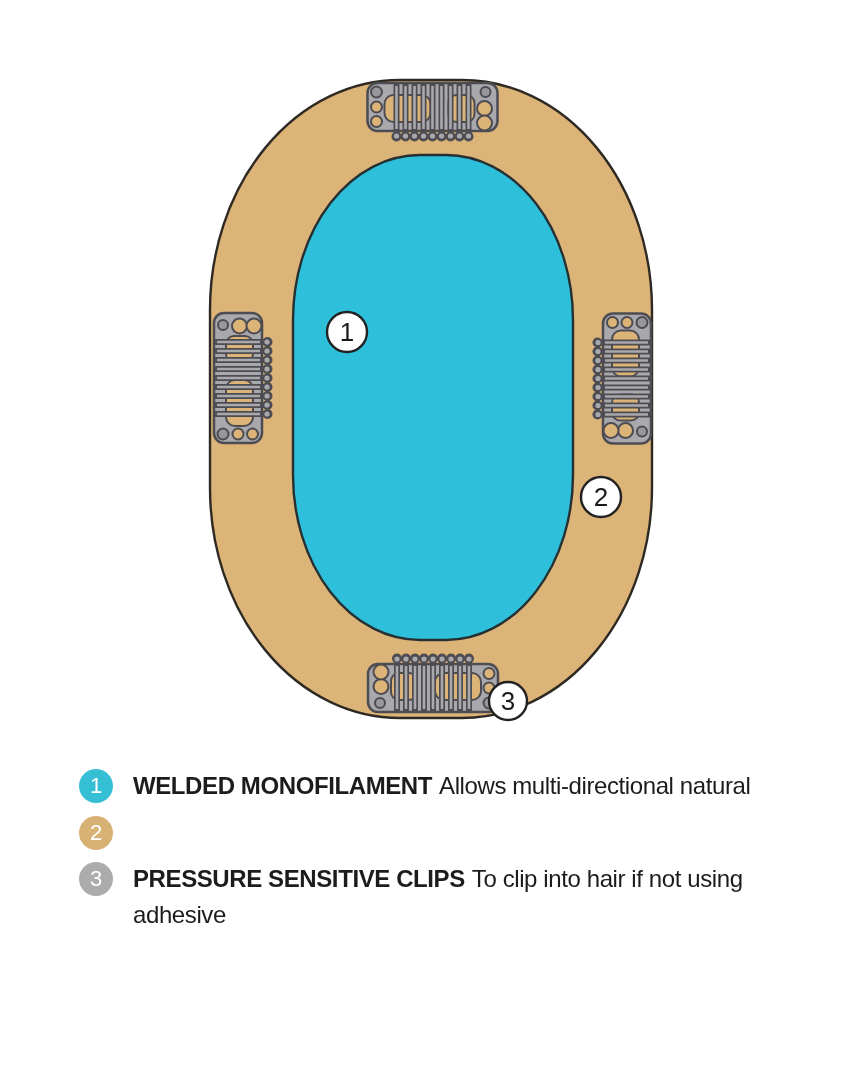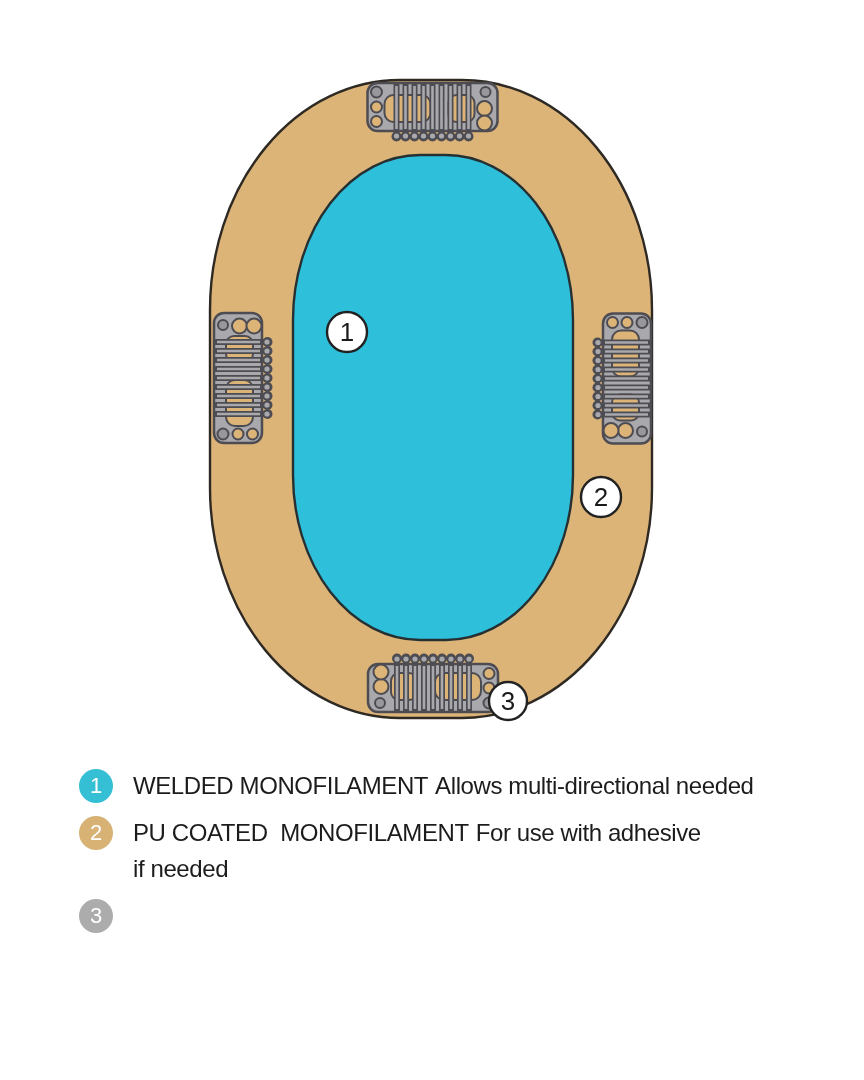--- a/index.html
+++ b/index.html
@@ -45,21 +45,21 @@
   }
   .legend-text {
     margin-left: 20px;
     font-size: 24px;
     line-height: 36px;
     color: #1c1c1c;
     letter-spacing: -0.4px;
     max-width: 690px;
   }
   .legend-text .lbl {
-    font-weight: 400;
+    font-weight: 700;
     margin-right: 7px;
     white-space: pre;
   }
   svg text { font-family: "Liberation Sans", sans-serif; }
 </style>
 </head>
 <body>
 
 <div class="page">
 
@@ -116,30 +116,30 @@
         <text x="508" y="710" text-anchor="middle" font-size="26" fill="#1a1a1a">3</text>
       </g>
     </svg>
   </div>
 
   <div class="legend">
 
     <div class="legend-row">
       <div class="legend-badge" style="background-color: rgb(53, 191, 212);">1</div>
       <div class="legend-text">
-        <span class="lbl">WELDED MONOFILAMENT</span><span>Allows multi-directional needed</span><br>
+        <span class="lbl">WELDED MONOFILAMENT</span><span>Allows multi-directional natural</span><br>
       </div>
     </div>
 
     <div class="legend-row">
       <div class="legend-badge" style="background-color: rgb(216, 177, 117);">2</div>
-      <div class="legend-text">
-        <span class="lbl">PU COATED  MONOFILAMENT</span><span>For use with adhesive</span><br>
-        <span>if needed</span>
-      </div>
     </div>
 
     <div class="legend-row">
       <div class="legend-badge" style="background-color: rgb(172, 172, 172);">3</div>
+      <div class="legend-text">
+        <span class="lbl">PRESSURE SENSITIVE CLIPS</span><span>To clip into hair if not using</span><br>
+        <span>adhesive</span>
+      </div>
     </div>
 
   </div>
 </div>
 
 </body></html>

